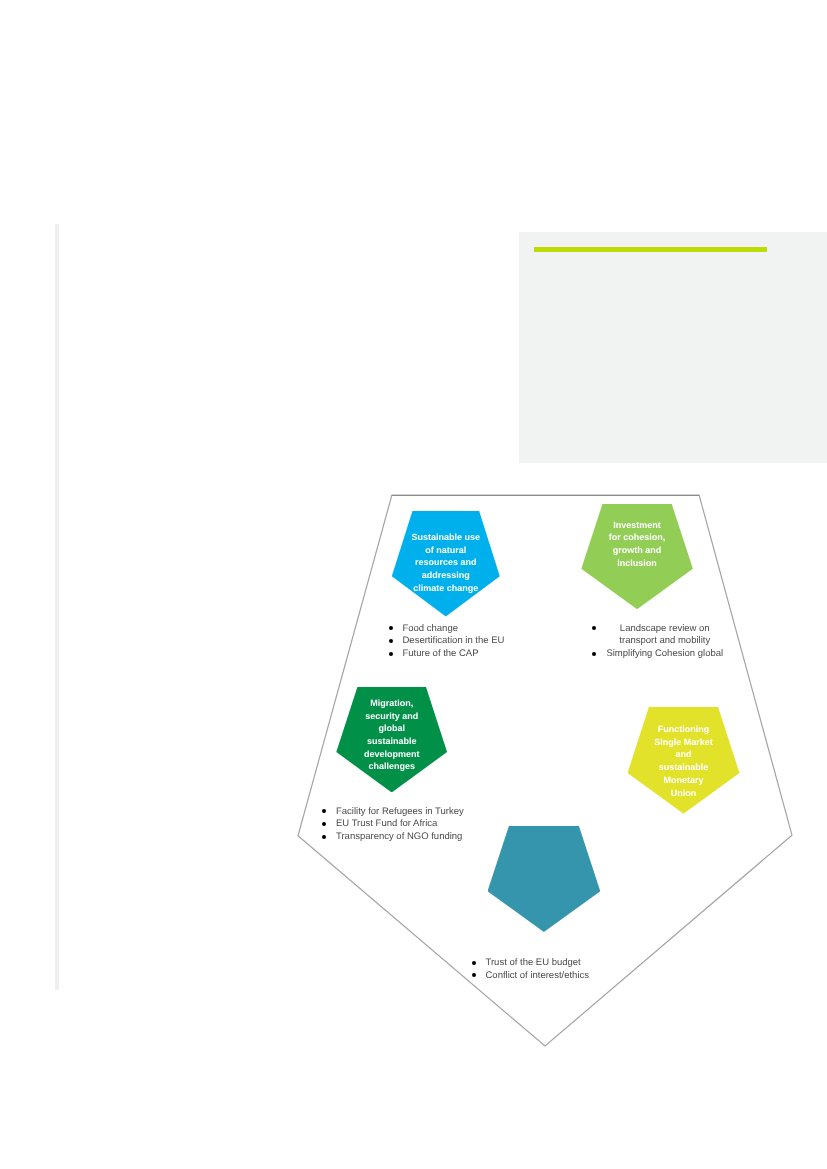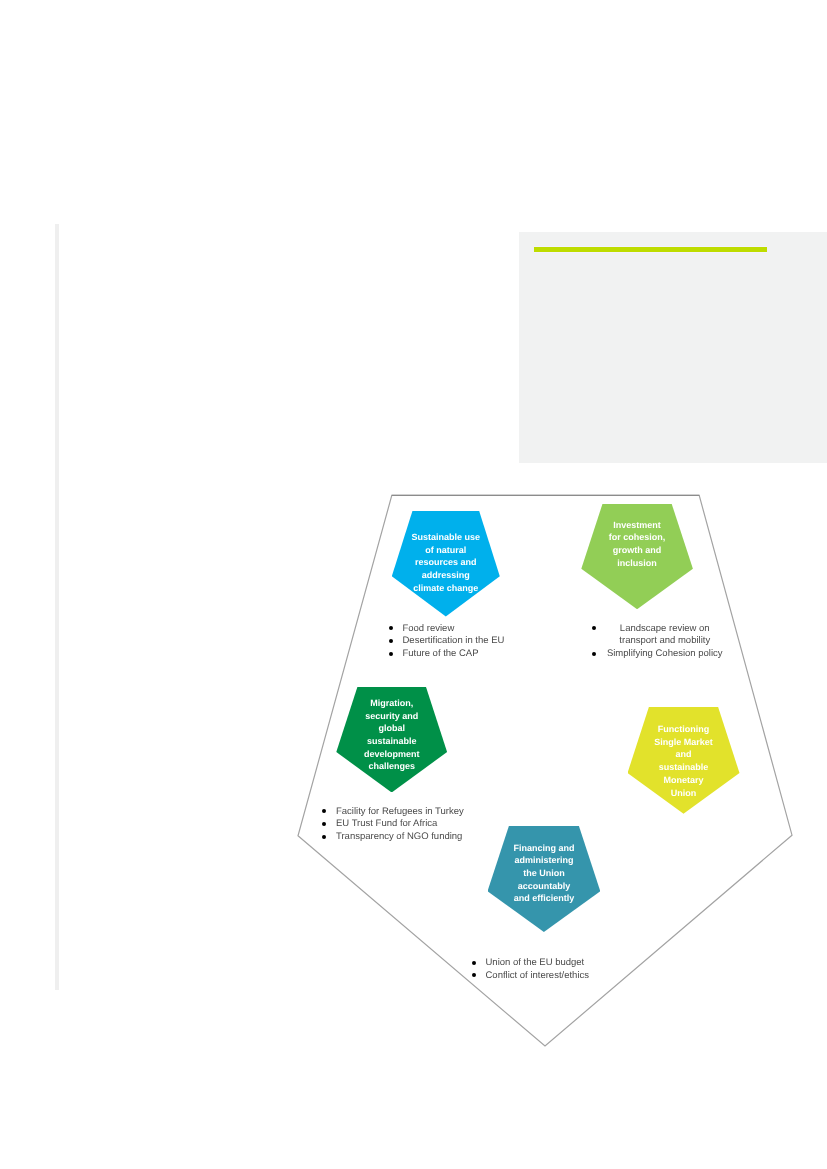--- a/index.html
+++ b/index.html
@@ -48,37 +48,37 @@
     <div class="pent-shape" style="background: rgb(0, 176, 236);"></div>
     <div class="pent-label" style="top:20px;">
         <div>Sustainable use</div>
         <div>of natural</div>
         <div>resources and</div>
         <div>addressing</div>
         <div>climate change</div>
       </div>
   </div>
   <div class="bullets" style="left:390px;top:622.5px;width:140px;">
-      <div class="bi"><span class="dot"></span><span>Food review</span></div>
+      <div class="bi"><span class="dot"></span><span>Food change</span></div>
       <div class="bi"><span class="dot"></span><span>Desertification in the EU</span></div>
       <div class="bi"><span class="dot"></span><span>Future of the CAP</span></div>
     </div>
 
   <div class="pent" style="left:581.3px;top:503.5px;width:111.6px;height:105.7px;">
     <div class="pent-shape" style="background: rgb(146, 206, 86);"></div>
     <div class="pent-label" style="top:15px;">
         <div>Investment</div>
         <div>for cohesion,</div>
         <div>growth and</div>
         <div>inclusion</div>
       </div>
   </div>
   <div class="bullets" style="left:593px;top:622.5px;width:131px;text-align:center;">
       <div class="bi"><span class="dot"></span><span>Landscape review on transport and mobility</span></div>
-      <div class="bi"><span class="dot"></span><span>Simplifying Cohesion policy</span></div>
+      <div class="bi"><span class="dot"></span><span>Simplifying Cohesion global</span></div>
     </div>
 
   <div class="pent" style="left:336.3px;top:686.8px;width:110.8px;height:105.6px;">
     <div class="pent-shape" style="background: rgb(0, 144, 72);"></div>
     <div class="pent-label" style="top:10px;">
         <div>Migration,</div>
         <div>security and</div>
         <div>global</div>
         <div>sustainable</div>
         <div>development</div>
@@ -98,26 +98,19 @@
         <div>Single Market</div>
         <div>and</div>
         <div>sustainable</div>
         <div>Monetary</div>
         <div>Union</div>
       </div>
   </div>
 
   <div class="pent" style="left:487.5px;top:825.5px;width:112.8px;height:106.4px;">
     <div class="pent-shape" style="background: rgb(53, 149, 172);"></div>
-    <div class="pent-label" style="top:16px;">
-        <div>Financing and</div>
-        <div>administering</div>
-        <div>the Union</div>
-        <div>accountably</div>
-        <div>and efficiently</div>
-      </div>
   </div>
   <div class="bullets" style="left:473px;top:957px;width:140px;">
-      <div class="bi"><span class="dot"></span><span>Union of the EU budget</span></div>
+      <div class="bi"><span class="dot"></span><span>Trust of the EU budget</span></div>
       <div class="bi"><span class="dot"></span><span>Conflict of interest/ethics</span></div>
     </div>
 
 </div>
 
 </body></html>

